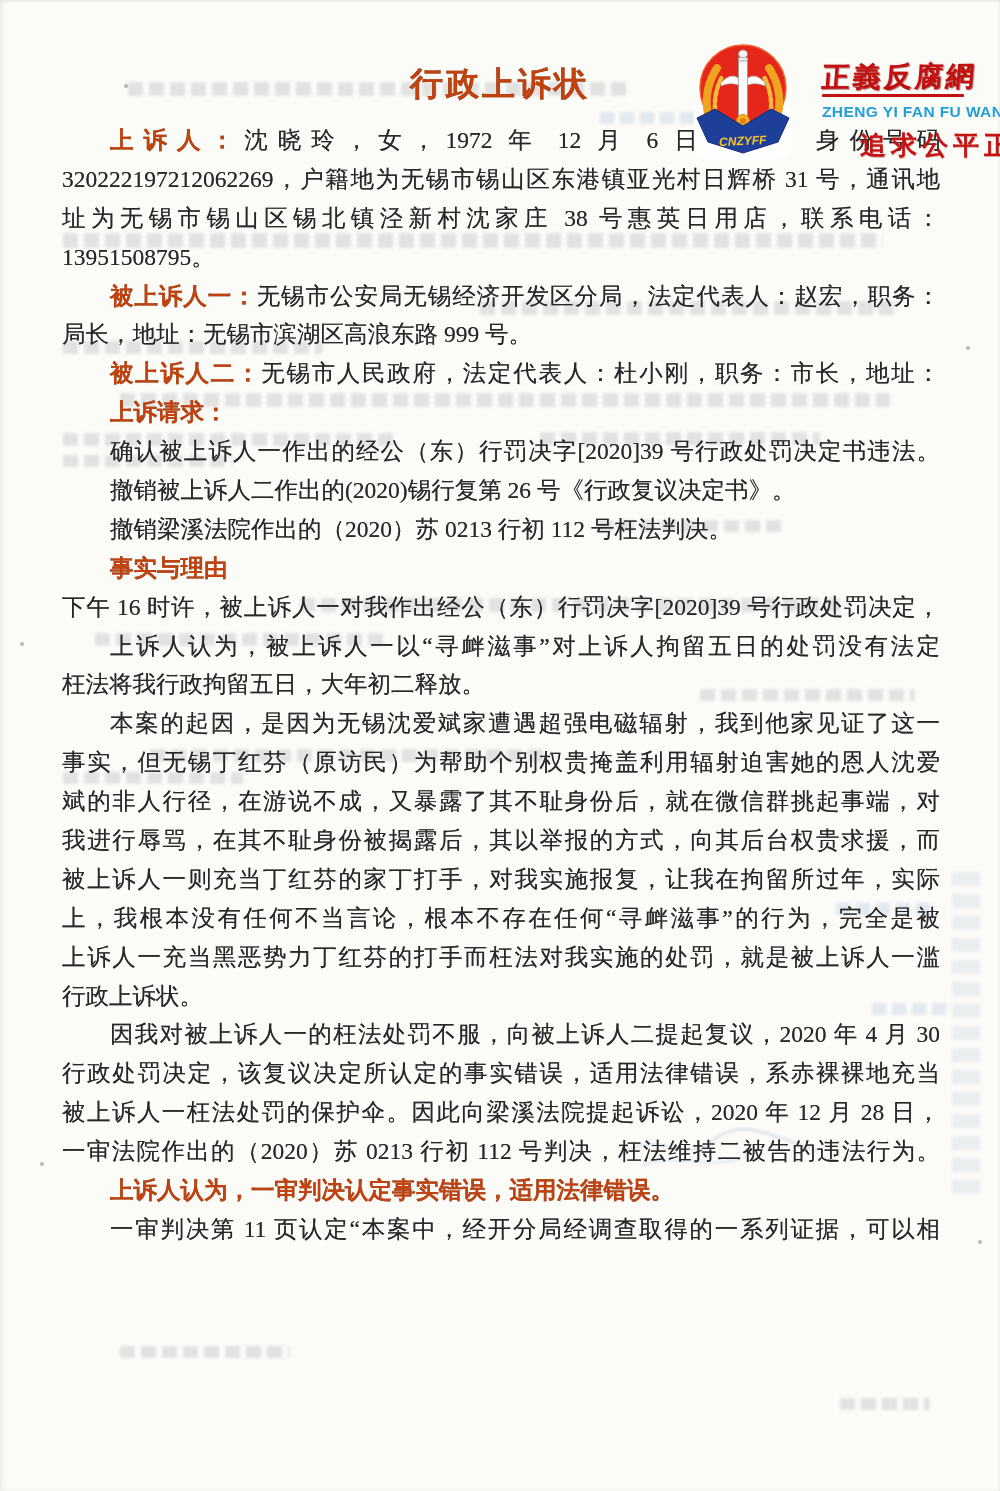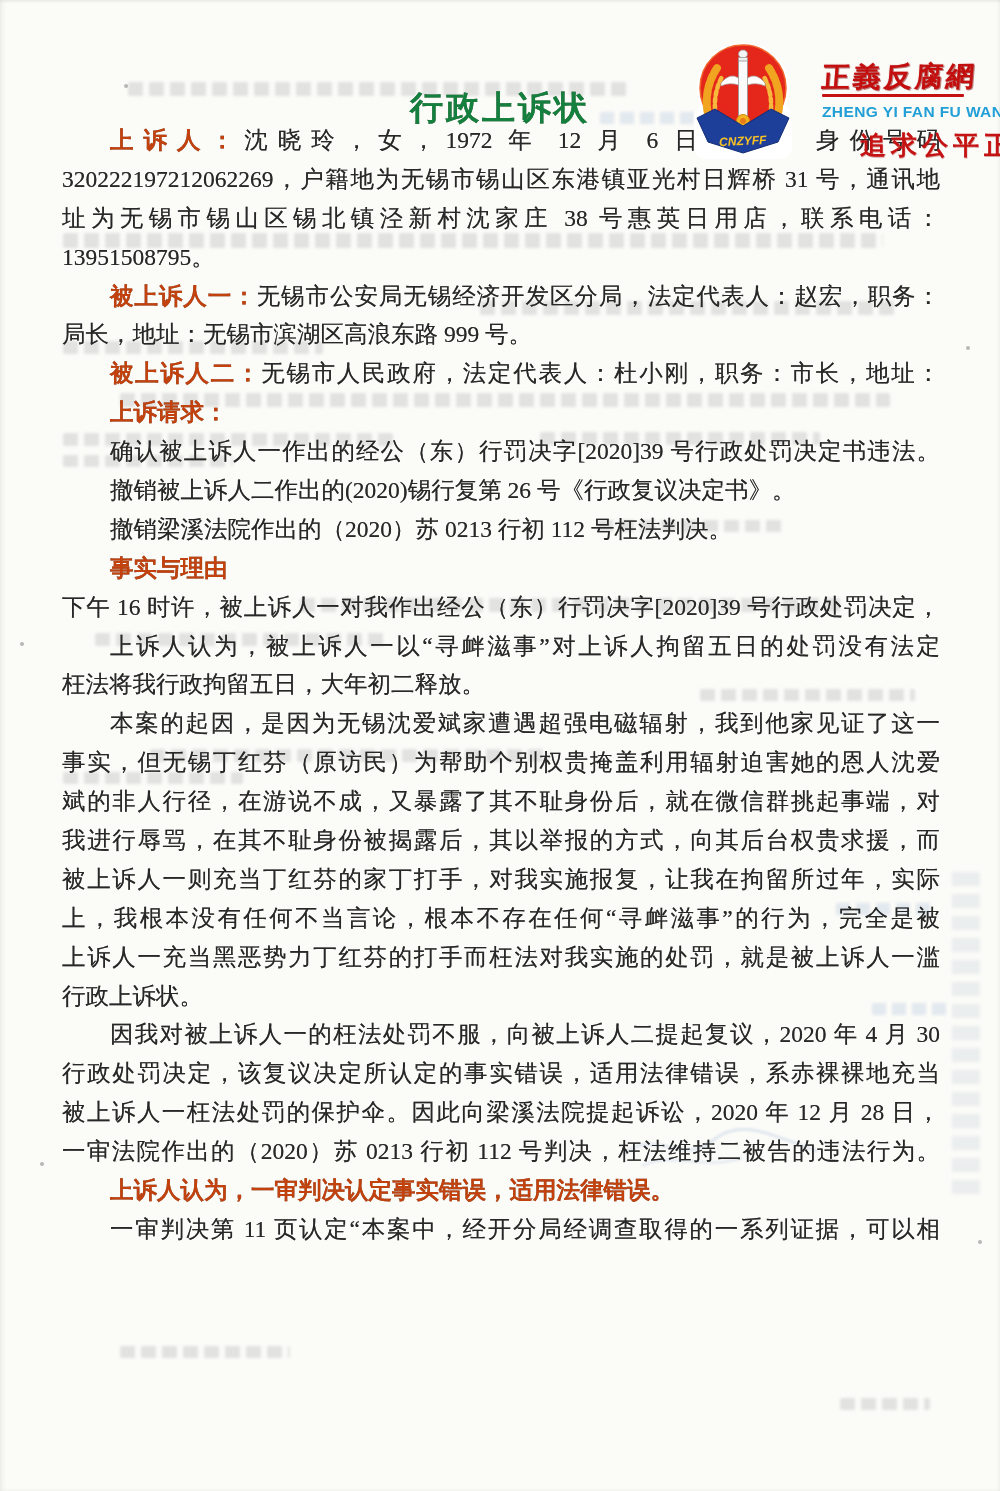--- a/index.html
+++ b/index.html
@@ -2,22 +2,22 @@
 <html><head>
 <meta charset="utf-8">
 <style>
   html,body{margin:0;padding:0;background:#e9e9e9;}
   .page{position:relative;width:1000px;height:1491px;margin:0 auto;background:#fbfbf8;overflow:hidden;
         font-family:"Liberation Serif",serif;}
   .page::before{content:'';position:absolute;inset:0;z-index:6;pointer-events:none;
         box-shadow:inset 3px 0 4px rgba(0,0,0,.05), inset 0 2px 3px rgba(0,0,0,.04), inset -2px 0 3px rgba(0,0,0,.03);}
 
   
-  .title{position:absolute;top:64px;left:0;width:1000px;text-align:center;z-index:2;
-         font-size:33px;font-weight:600;letter-spacing:3px;color:#15803d;
+  .title{position:absolute;top:40px;left:0;width:1000px;text-align:center;z-index:2;
+         font-size:33px;font-weight:600;letter-spacing:3px;color:#c2410c;
          text-shadow:0 0 .6px rgba(30,30,30,.7);}
 
   
   .docbody{position:absolute;top:121px;left:62px;width:878px;z-index:2;
            text-shadow:0 0 .5px rgba(45,45,45,.65);}
   .line{height:38.9px;line-height:38.9px;font-size:23.5px;color:#282828;}
   .line.fill{text-align:justify;text-align-last:justify;}
   .line.ind{padding-left:48px;}
   .line .b{font-weight:bold;font-family:"Liberation Sans",sans-serif;color:#c2410c;}
   .line .push{margin-left:41px;}

